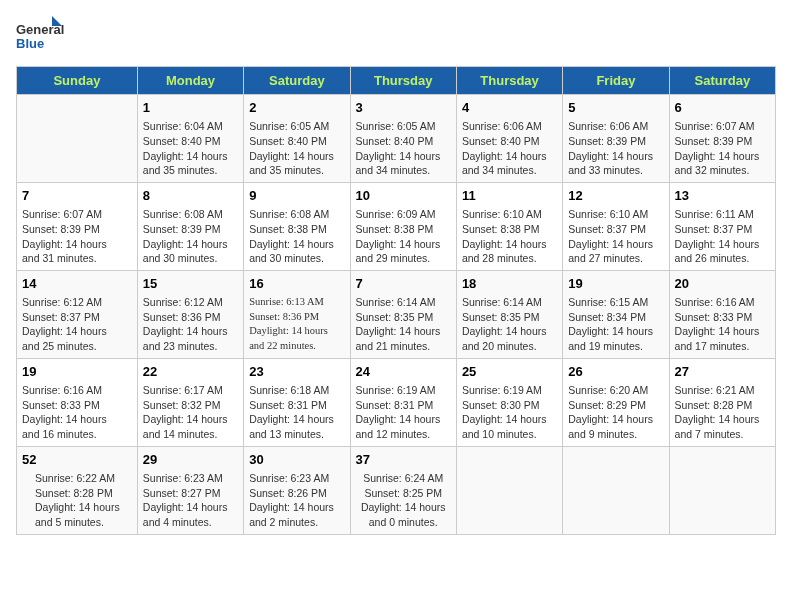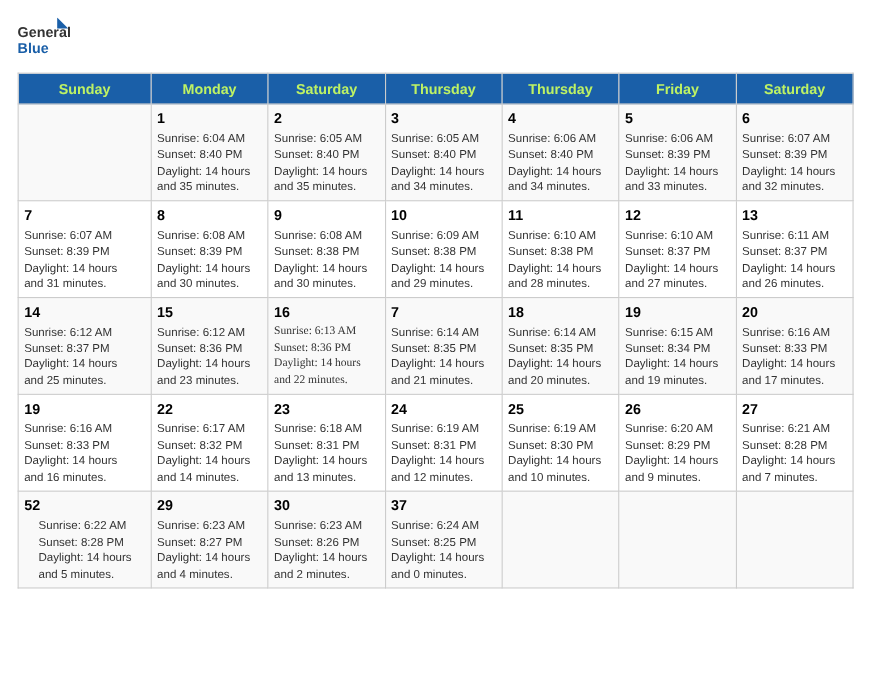--- a/index.html
+++ b/index.html
@@ -317,21 +317,21 @@
         </td>
         <td>
           <span class="day-number">30</span>
           <div class="cell-content" style="white-space: pre-line;">Sunrise: 6:23 AM
 Sunset: 8:26 PM
 Daylight: 14 hours
 and 2 minutes.</div>
         </td>
         <td>
           <span class="day-number">37</span>
-          <div class="cell-content" style="white-space: pre-line;">Sunrise: 6:24 AM
+          <div class="cell-content" style="white-space: pre-line; text-align: center;">Sunrise: 6:24 AM
 Sunset: 8:25 PM
 Daylight: 14 hours
 and 0 minutes.</div>
         </td>
         <td></td>
         <td></td>
         <td></td>
       </tr>
     </tbody>
 </table>

